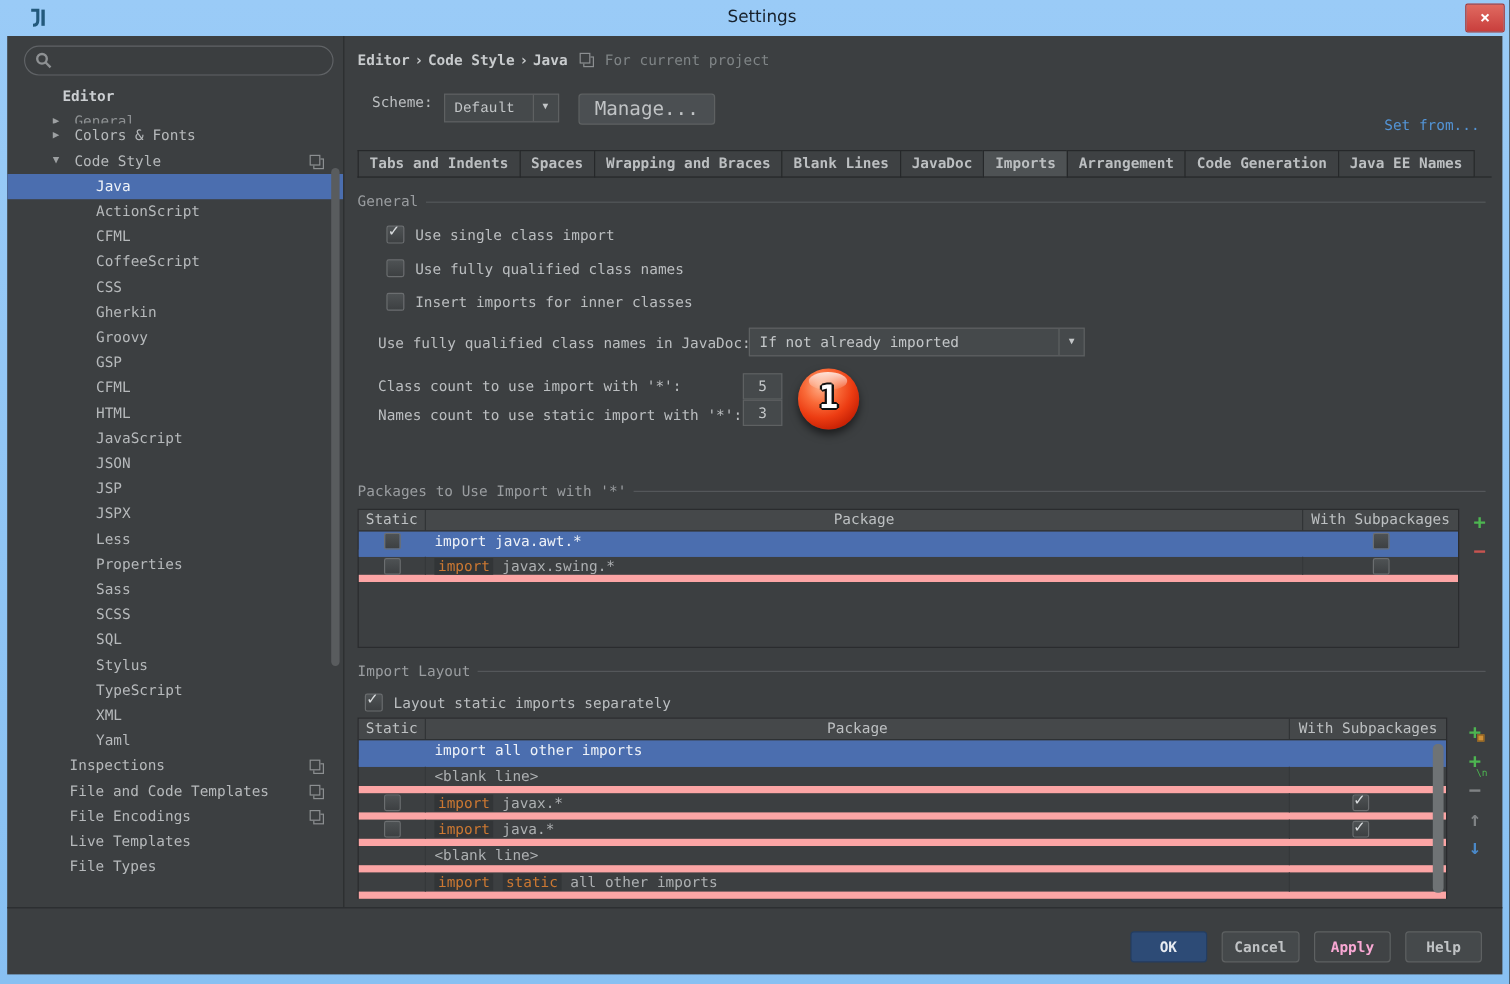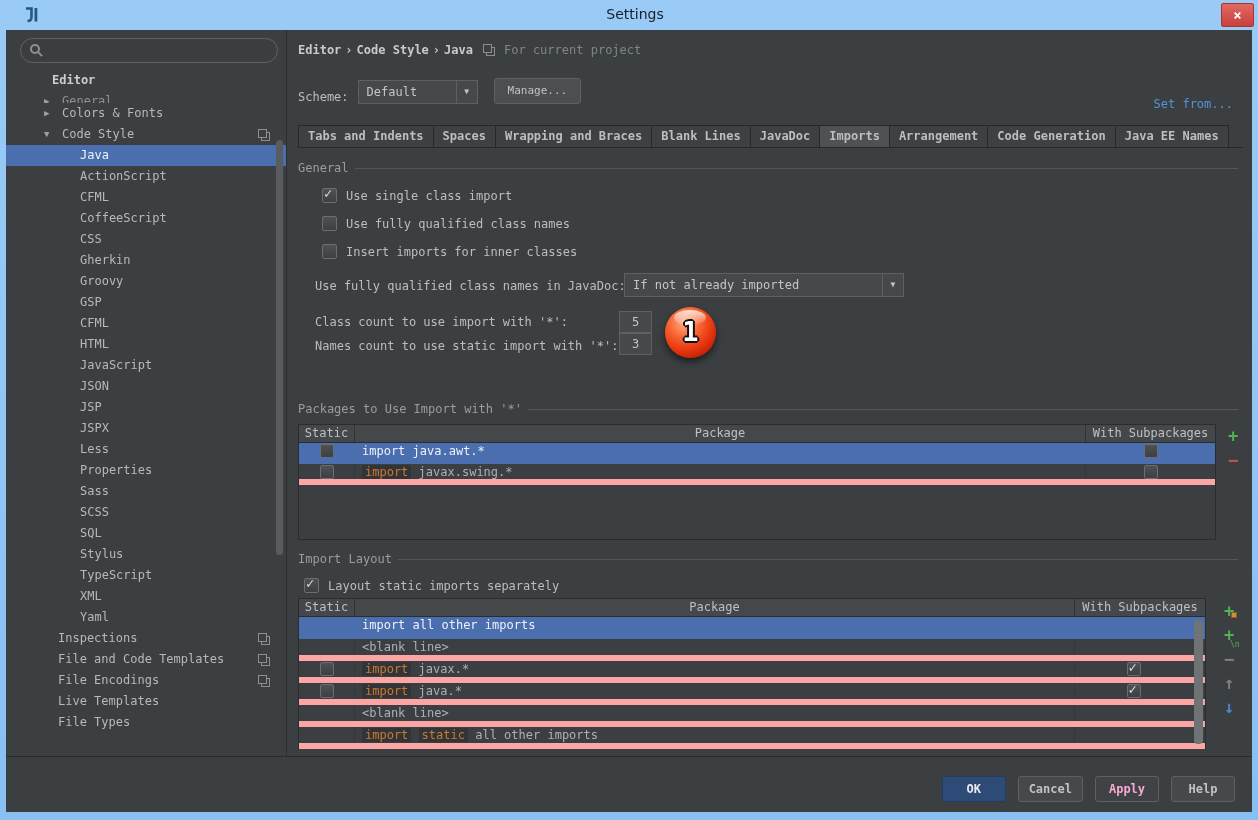--- a/index.html
+++ b/index.html
@@ -45,29 +45,29 @@
   .copy-ic::before { content:""; position:absolute; right:0; bottom:0; width:7px; height:7px; border:1px solid #8c8f91; }
   .copy-ic::after  { content:""; position:absolute; left:0; top:0; width:7px; height:7px; border:1px solid #8c8f91; background:#3c3f41; }
   .sb-scroll { position:absolute; right:3px; top:110px; width:7px; height:415px;
     background:#595c5e; border-radius:4px; }
   
   .content { position:absolute; left:282px; top:0; right:0; height:726px; }
   .breadcrumb { position:absolute; left:10px; top:13px; font-weight:bold; color:#c8cbcd; }
   .breadcrumb .sep { padding:0 4px; }
   .breadcrumb .suffix { font-weight:normal; color:#7f8486; margin-left:4px; }
   .breadcrumb .copy-ic { margin:0 5px -2px 10px; }
-  .scheme-row { position:absolute; left:10px; top:48px; height:26px; display:flex; align-items:flex-end; }
+  .scheme-row { position:absolute; left:22px; top:48px; height:26px; display:flex; align-items:flex-start; }
   .scheme-row .lab { margin-right:9px; }
   .combo { position:relative; height:24px; background:#45494b; border:1px solid #5e6162;
     line-height:22px; padding-left:8px; color:#c3c6c8; cursor:default; }
   .combo .arrow-box { position:absolute; right:0; top:0; bottom:0; width:21px;
     border-left:1px solid #5e6162; text-align:center; font-size:8px; line-height:22px; color:#c3c6c8; }
-  .combo-scheme { width:120px; }
+  .combo-scheme { width:96px;font-family:Liberation Mono, monospace; }
   .btn { height:26px; background:#4b4f52; border:1px solid #5e6162; border-radius:3px;
-    padding:0 13px; color:#c0c3c5; font-family:inherit; font-size:11px; line-height:24px; cursor:default; display:inline-block; }
+    padding:0 13px; color:#c0c3c5; font-family:inherit; font-size:16px; line-height:24px; cursor:default; display:inline-block; }
   .btn-manage { margin-left:16px; }
   .set-from { position:absolute; right:19px; top:67px; color:#5394d6; cursor:pointer; }
   .tabs { position:absolute; left:10px; top:95px; right:9px; height:23px;
     border-bottom:1px solid #26282a; display:flex; }
   .tab { height:23px; line-height:21px; padding:0 9px; background:#3e4143;
     border:1px solid #26282a; border-right:none; font-weight:bold; color:#bcbfc1; cursor:default; }
   .tab:last-child { border-right:1px solid #26282a; }
   .tab.sel { background:#4e5254; }
   .group-title { position:absolute; left:10px; right:14px; display:flex; align-items:center; color:#9a9da0; }
   .group-title::after { content:""; flex:1; height:1px; background:#54575a; margin-left:6px; }

